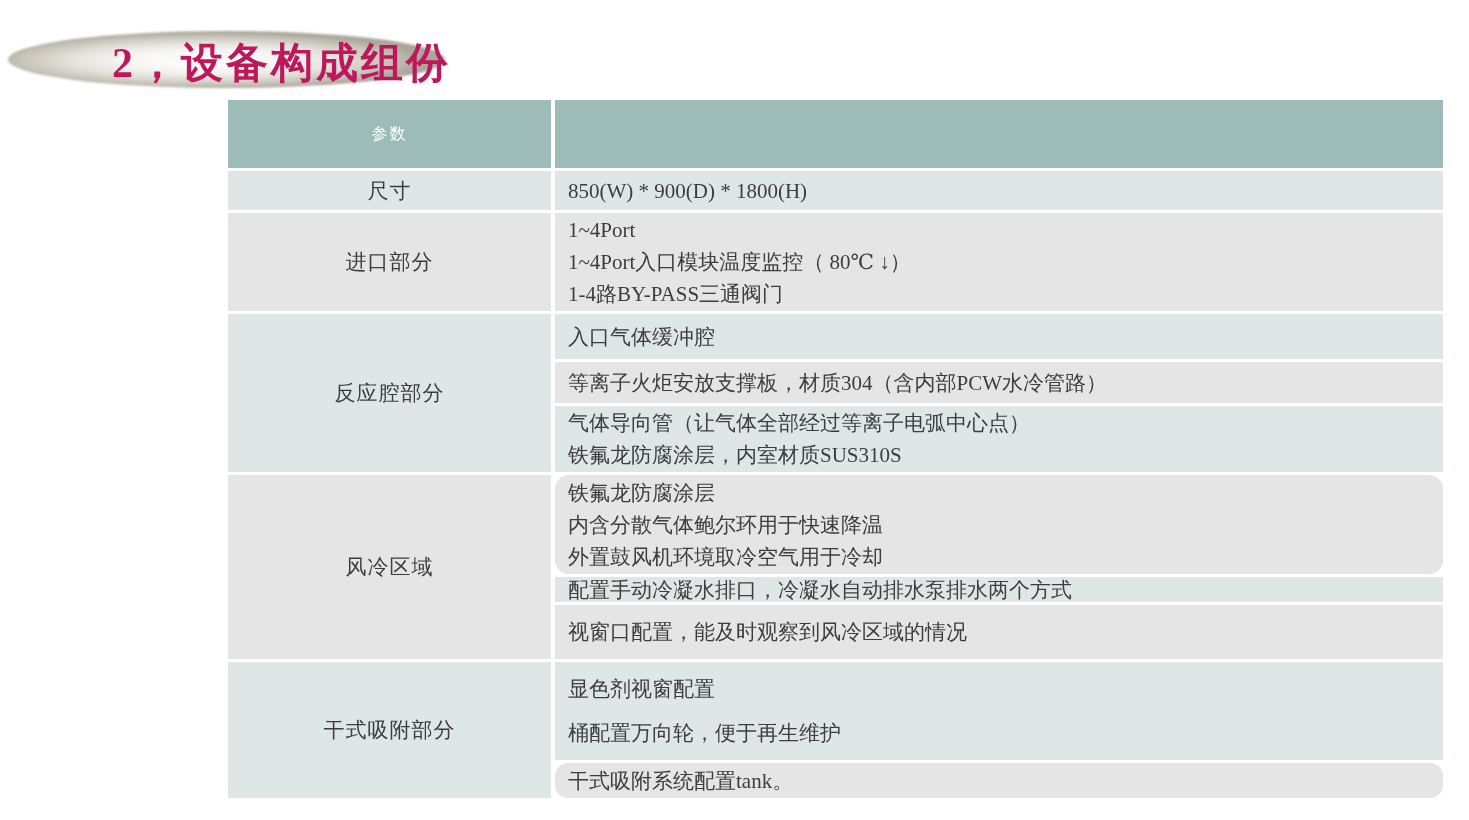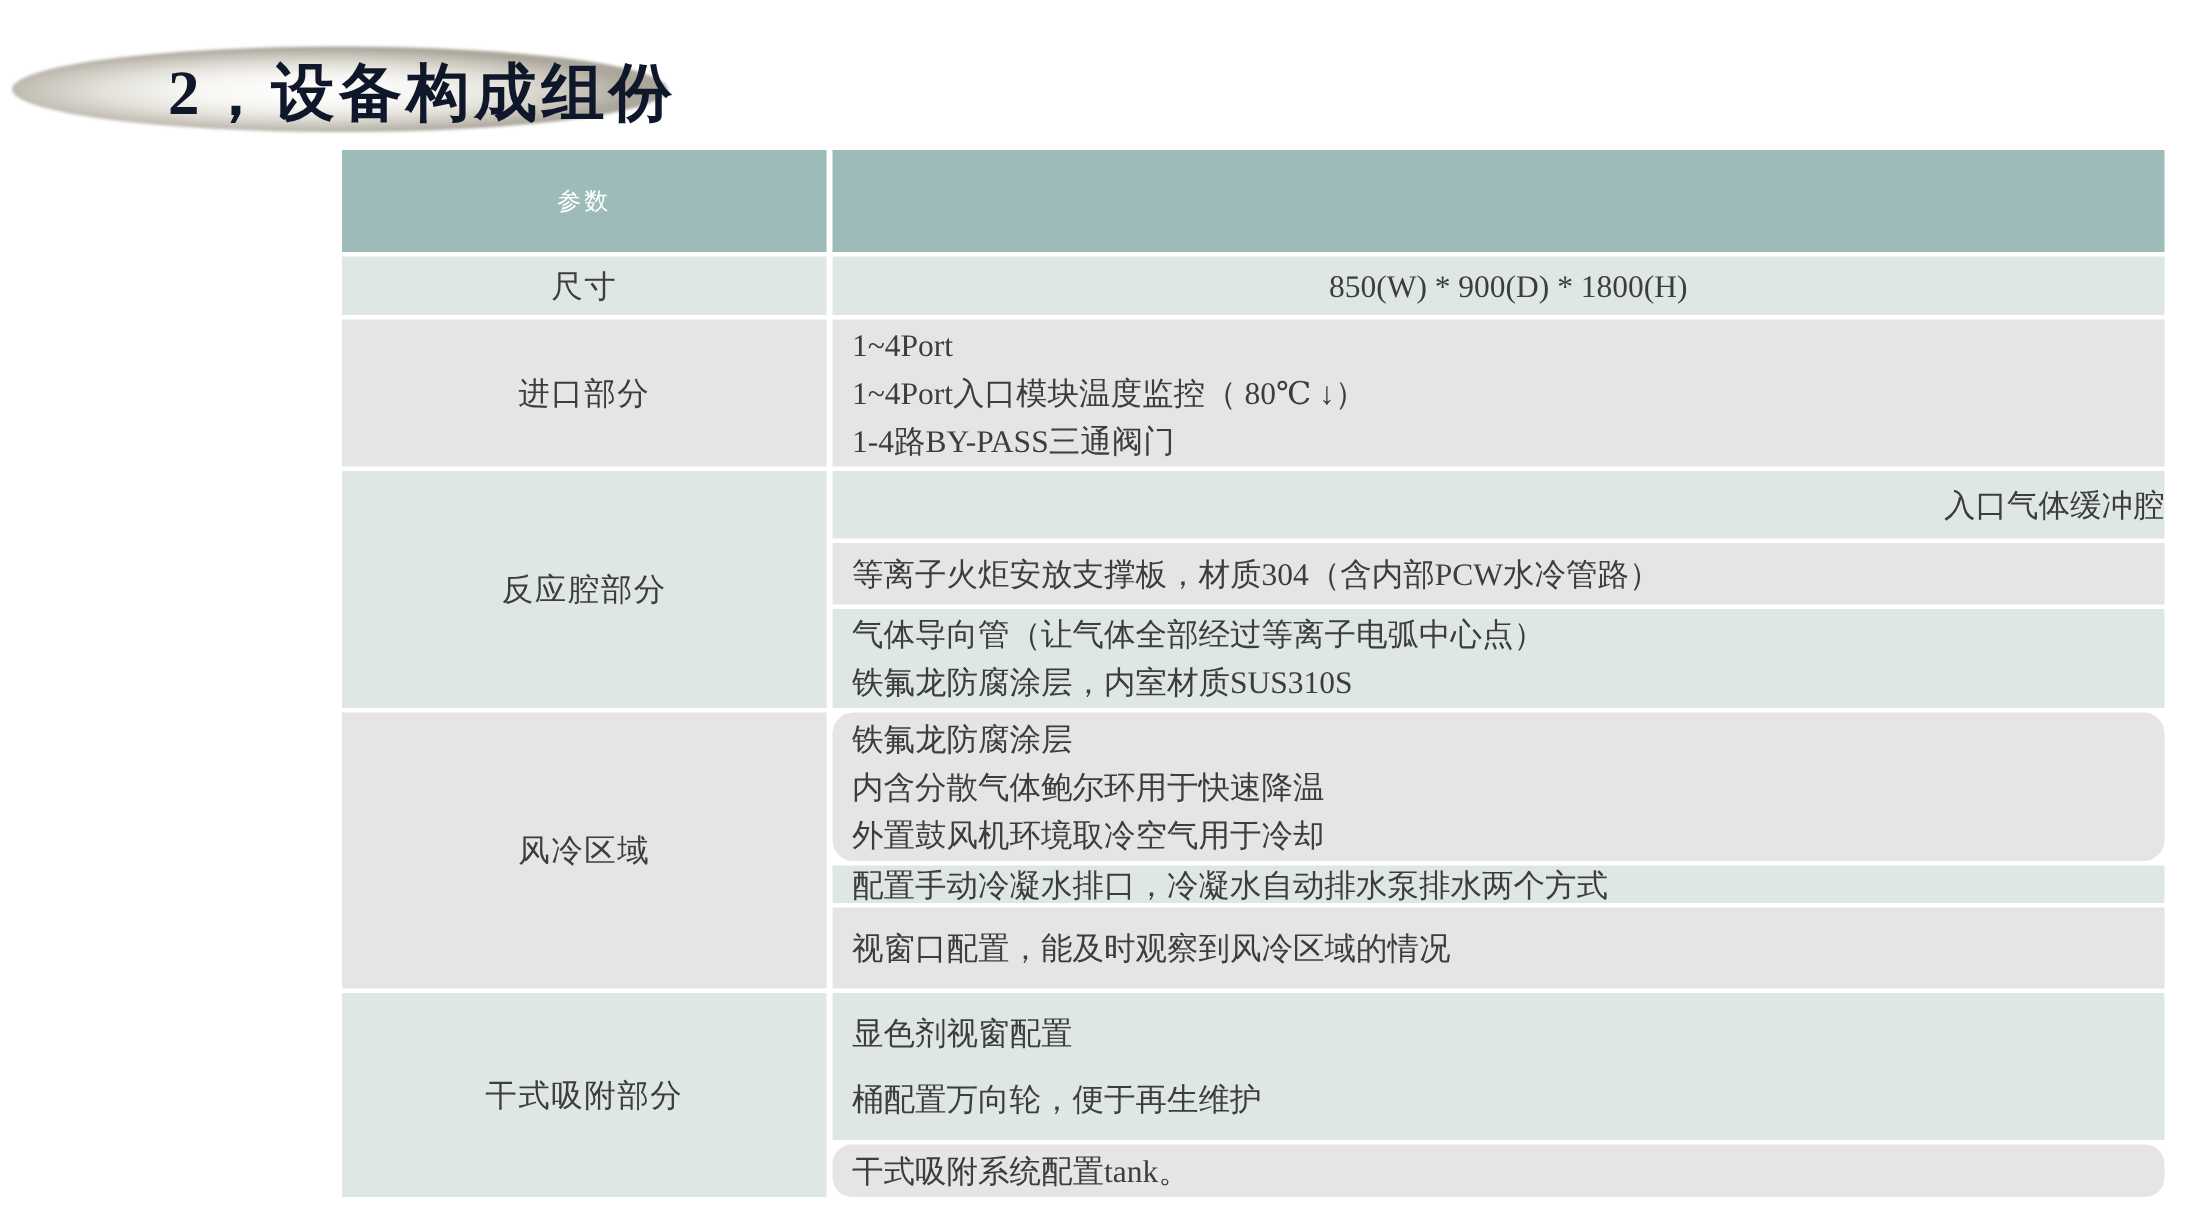--- a/index.html
+++ b/index.html
@@ -9,21 +9,21 @@
   }
   
   .title-ellipse{
     position:absolute;left:8px;top:31px;width:437px;height:57px;border-radius:50%;
     background:radial-gradient(50% 50% at 45% 52%,
       #ffffff 0%,#f6f5f2 38%,#e3e1da 62%,#c6c2b8 85%,#aba79b 100%);
     filter:blur(1px);
   }
   .slide-title{
     position:absolute;left:112px;top:38px;margin:0;
-    font-size:42px;line-height:50px;font-weight:700;letter-spacing:3px;color:#0f172a;
+    font-size:42px;line-height:50px;font-weight:700;letter-spacing:3px;color:#be185d;
   }
   
   .spec-table{
     position:absolute;left:228px;top:100px;width:1215px;
     display:flex;flex-direction:column;gap:3px;font-size:21px;
   }
   .trow,.tgroup{display:flex;gap:4px;}
   .lcell{
     width:323px;flex:0 0 323px;display:flex;align-items:center;justify-content:center;
     text-align:center;letter-spacing:1px;
@@ -51,41 +51,41 @@
   <div class="spec-table">
 
     <div class="trow" style="height:68px;">
       <div class="lcell bh hdr-txt">参数</div>
       <div class="rcell bh"></div>
     </div>
 
     <div class="tgroup" style="height:39px;">
       <div class="lcell bd">尺寸</div>
       <div class="subcol">
-        <div class="sub bd" style="height:39px;align-items:center;">
+        <div class="sub bd" style="height:39px;">
           <div class="ln">850(W) * 900(D) * 1800(H)</div>
         </div>
       </div>
     </div>
 
     <div class="tgroup" style="height:98px;">
       <div class="lcell bl">进口部分</div>
       <div class="subcol">
         <div class="sub bl" style="height:98px;">
           <div class="ln">1~4Port</div>
           <div class="ln">1~4Port入口模块温度监控（ 80℃ ↓）</div>
           <div class="ln">1-4路BY-PASS三通阀门</div>
         </div>
       </div>
     </div>
 
     <div class="tgroup" style="height:158px;">
       <div class="lcell bd">反应腔部分</div>
       <div class="subcol">
-        <div class="sub bd" style="height:45px;text-align:right;">
+        <div class="sub bd" style="height:45px;">
           <div class="ln">入口气体缓冲腔</div>
         </div>
         <div class="sub bl" style="height:41px;">
           <div class="ln">等离子火炬安放支撑板，材质304（含内部PCW水冷管路）</div>
         </div>
         <div class="sub bd" style="height:66px;">
           <div class="ln">气体导向管（让气体全部经过等离子电弧中心点）</div>
           <div class="ln">铁氟龙防腐涂层，内室材质SUS310S</div>
         </div>
       </div>

